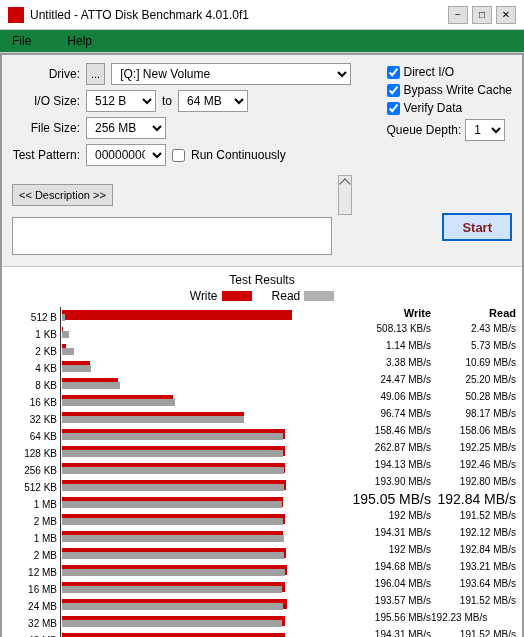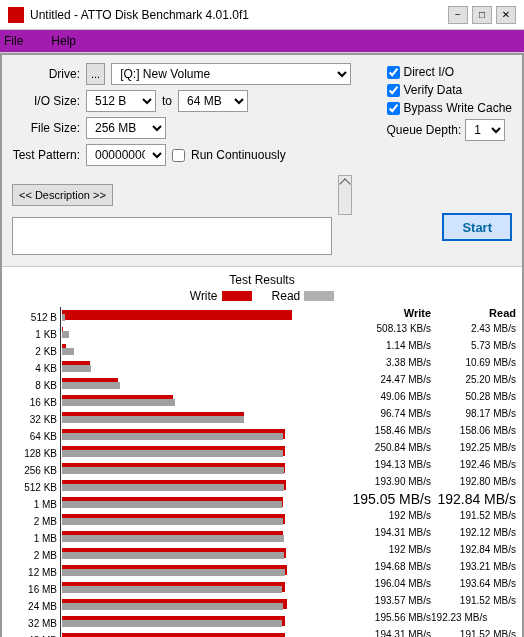--- a/index.html
+++ b/index.html
@@ -13,21 +13,21 @@
       justify-content: space-between;
       padding: 4px 8px;
       height: 30px;
     }
     .title-left { display: flex; align-items: center; gap: 6px; font-size: 12px; }
     .title-icon { width: 16px; height: 16px; background: #c00; display: inline-block; }
     .title-controls { display: flex; gap: 4px; }
     .title-btn { width: 20px; height: 18px; background: #e0e0e0; border: 1px solid #aaa; cursor: pointer; font-size: 10px; display: flex; align-items: center; justify-content: center; }
     .title-btn.close { background: #e0e0e0; }
     
-    .menu-bar { background: #a21caf; border-bottom: 1px solid #ccc; padding: 2px 0; display: flex; gap: 20px; }
+    .menu-bar { background: #15803d; border-bottom: 1px solid #ccc; padding: 2px 8px; display: flex; gap: 28px; }
     .menu-item { cursor: pointer; padding: 2px 4px; font-size: 12px; }
     
     .main-window { background: #f0f0f0; border: 2px solid #999; padding: 0; }
     
     .controls-area { padding: 8px 10px; background: #f0f0f0; }
     
     .form-row { display: flex; align-items: center; margin-bottom: 5px; gap: 6px; }
     .form-label { width: 68px; text-align: right; font-size: 12px; }
     
     select, input[type="text"] {
@@ -45,21 +45,21 @@
     .queue-select { width: 40px; }
     
     .browse-btn { height: 22px; font-size: 11px; border: 1px solid #999; background: #e0e0e0; cursor: pointer; padding: 0 4px; }
     
     .to-label { font-size: 12px; }
     .checkbox-row { display: flex; align-items: center; gap: 4px; font-size: 12px; }
     
     .top-controls { display: flex; justify-content: space-between; align-items: flex-start; }
     .left-fields { flex: 1; }
     .right-checkboxes { display: flex; flex-direction: column; gap: 4px; padding-left: 10px; padding-top: 2px; }
-    .start-btn { background: #d0e4ff; border: 2px solid #0066cc; color: #0369a1; font-size: 13px; font-weight: bold; padding: 4px 18px; cursor: pointer; height: 28px; }
+    .start-btn { background: #d0e4ff; border: 2px solid #0066cc; color: #7f1d1d; font-size: 13px; font-weight: bold; padding: 4px 18px; cursor: pointer; height: 28px; }
     
     .queue-row { display: flex; align-items: center; gap: 4px; font-size: 12px; }
     
     .chart-section { background: #fff; margin: 0 0; border-top: 1px solid #ccc; padding: 6px; }
     
     .test-results-title { text-align: center; font-size: 12px; font-weight: normal; margin-bottom: 2px; }
     
     .legend { display: flex; align-items: center; justify-content: center; gap: 20px; margin-bottom: 4px; font-size: 12px; }
     .legend-item { display: flex; align-items: center; gap: 4px; }
     .legend-color { width: 30px; height: 10px; }
@@ -136,25 +136,25 @@
 
       </div>
 
       <div class="right-checkboxes">
         <div class="checkbox-row">
           <input type="checkbox" checked="" style="">
           <span>Direct I/O</span>
         </div>
         <div class="checkbox-row">
           <input type="checkbox" checked="" style="">
-          <span>Verify Data</span>
+          <span>Bypass Write Cache</span>
         </div>
         <div class="checkbox-row">
           <input type="checkbox" checked="" style="">
-          <span>Bypass Write Cache</span>
+          <span>Verify Data</span>
         </div>
         <div class="queue-row">
           <span>Queue Depth:</span>
           <select class="queue-select">
             <option>1</option>
           </select>
         </div>
       </div>
     </div>
 
@@ -284,21 +284,21 @@
             </div>
             <div style="display: flex; height: 17px; align-items: center; font-size: 10px;">
               <div style="width: 87px; text-align: right;">96.74 MB/s</div>
               <div style="width: 88px; text-align: right;">98.17 MB/s</div>
             </div>
             <div style="display: flex; height: 17px; align-items: center; font-size: 10px;">
               <div style="width: 87px; text-align: right;">158.46 MB/s</div>
               <div style="width: 88px; text-align: right;">158.06 MB/s</div>
             </div>
             <div style="display: flex; height: 17px; align-items: center; font-size: 10px;">
-              <div style="width: 87px; text-align: right;">250.84 MB/s</div>
+              <div style="width: 87px; text-align: right;">262.87 MB/s</div>
               <div style="width: 88px; text-align: right;">192.25 MB/s</div>
             </div>
             <div style="display: flex; height: 17px; align-items: center; font-size: 10px;">
               <div style="width: 87px; text-align: right;">194.13 MB/s</div>
               <div style="width: 88px; text-align: right;">192.46 MB/s</div>
             </div>
             <div style="display: flex; height: 17px; align-items: center; font-size: 10px;">
               <div style="width: 87px; text-align: right;">193.90 MB/s</div>
               <div style="width: 88px; text-align: right;">192.80 MB/s</div>
             </div>

